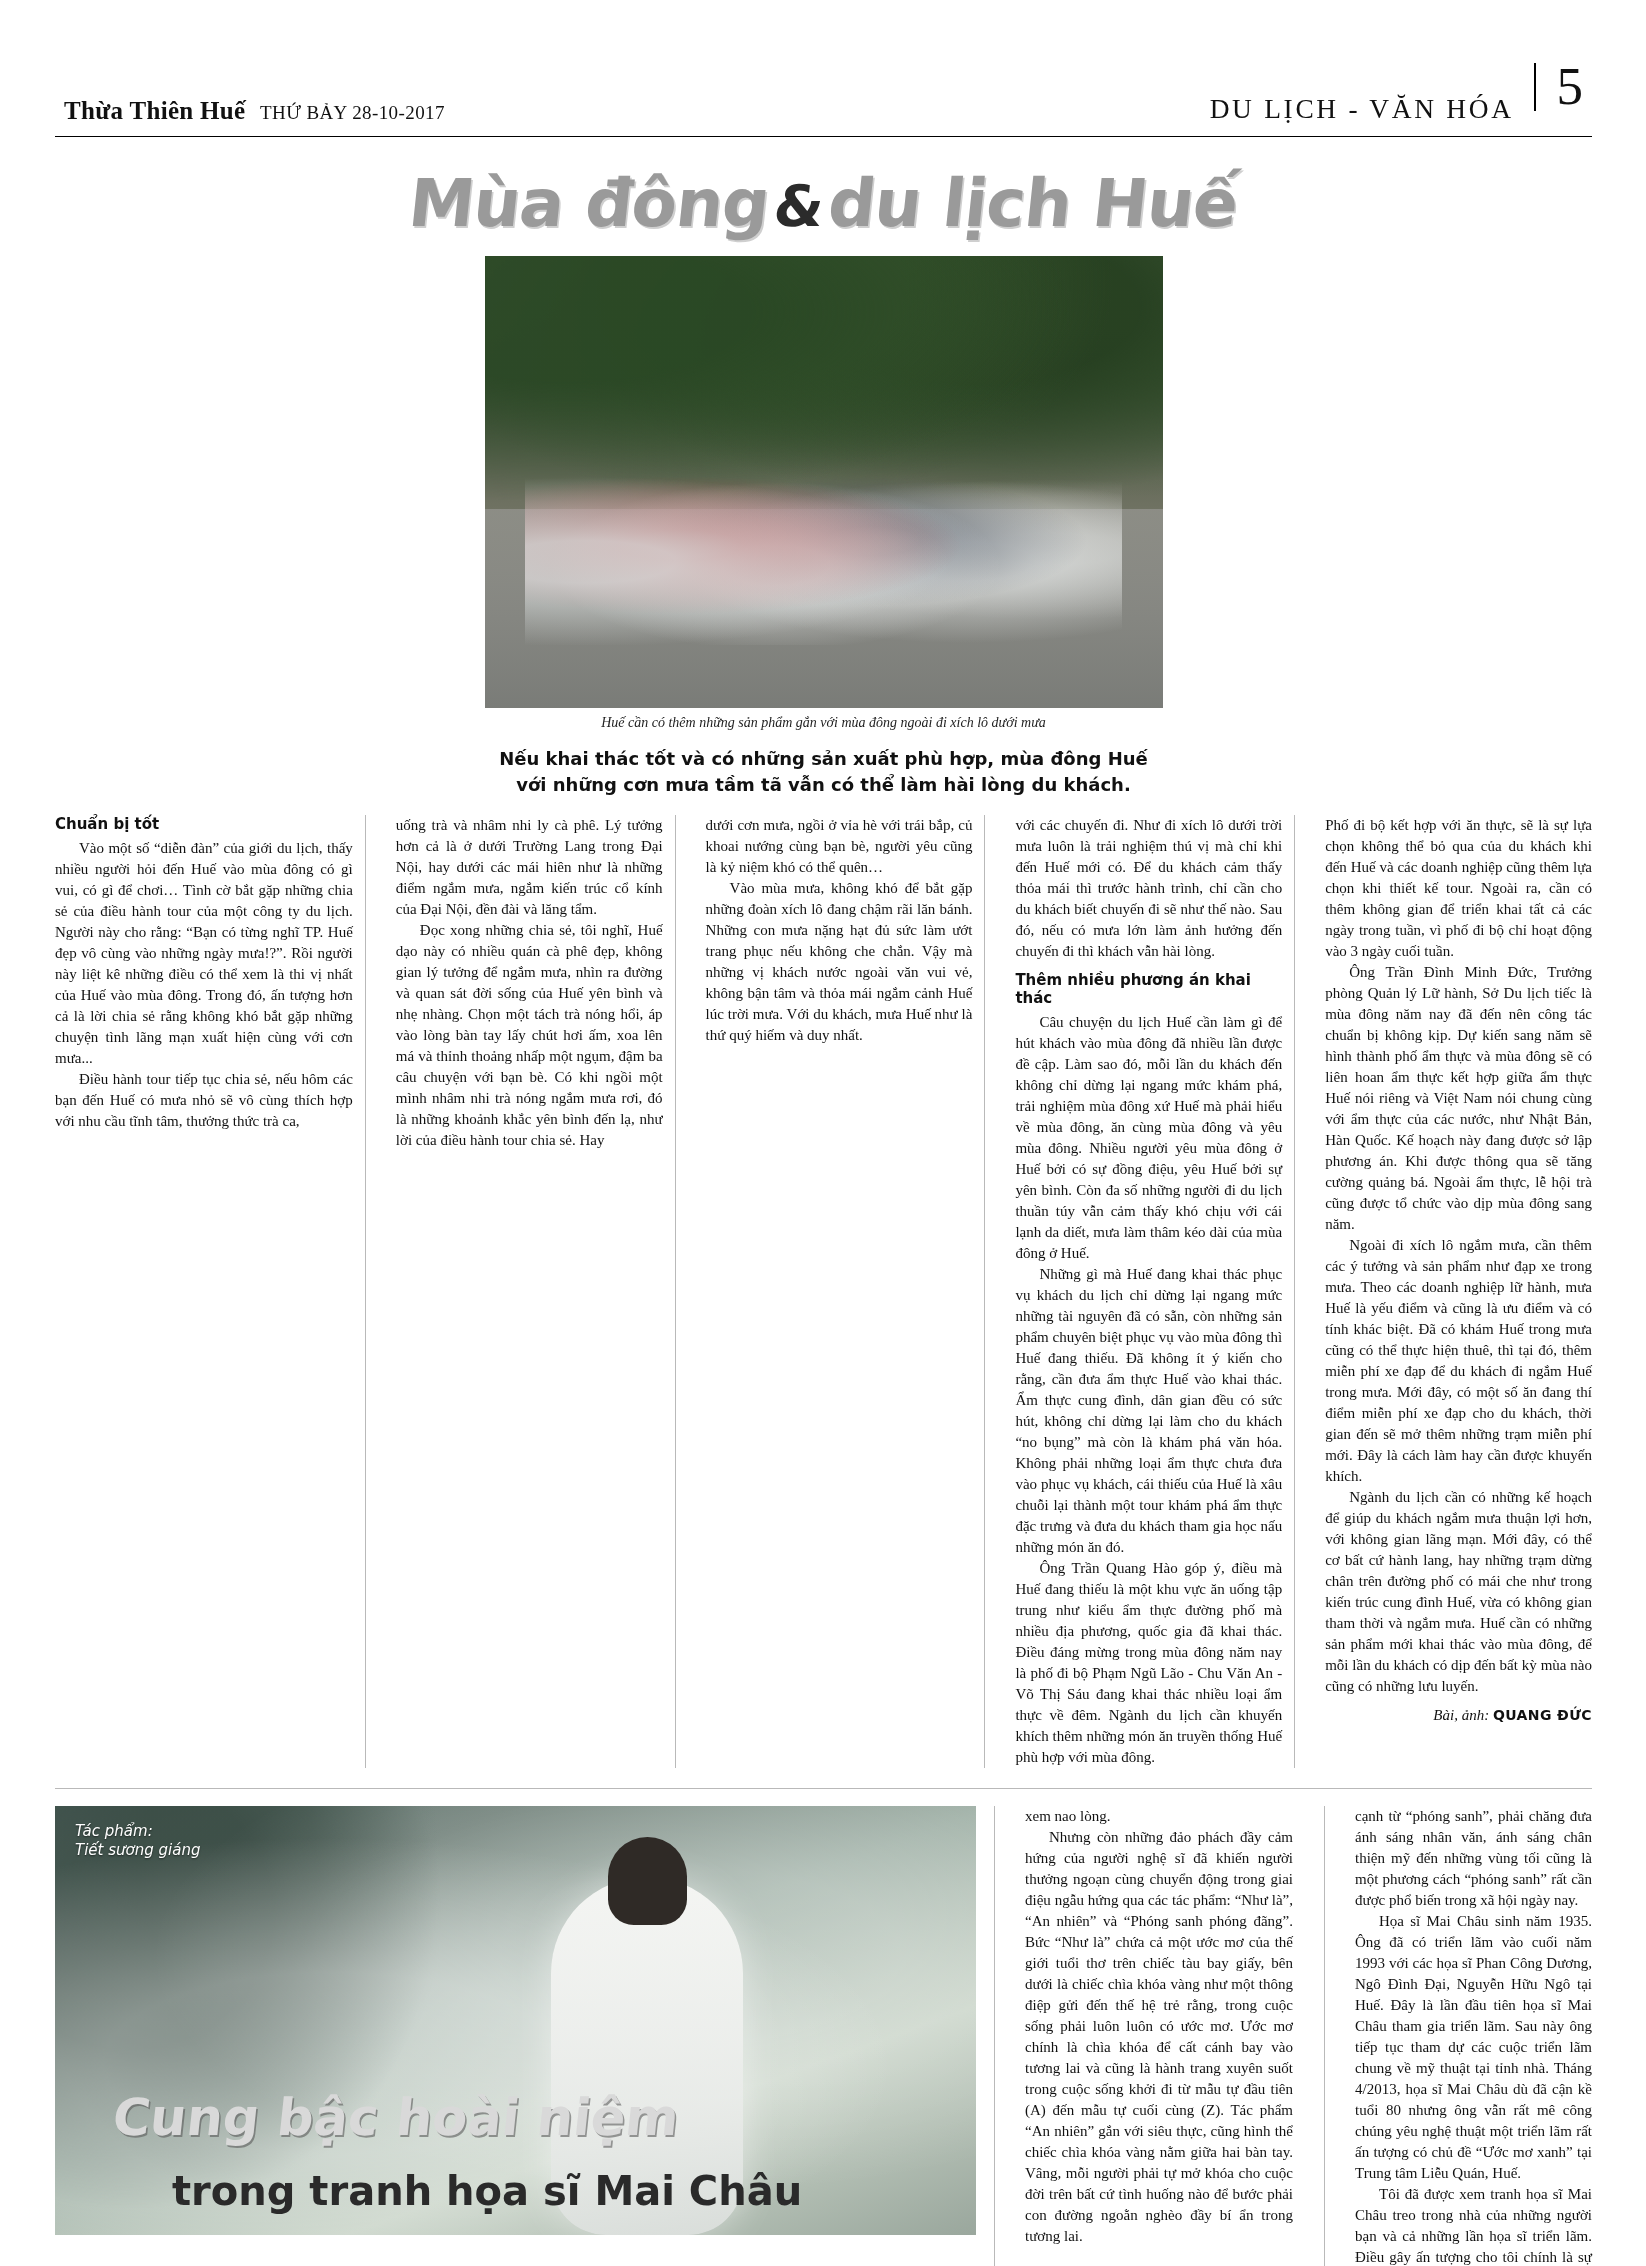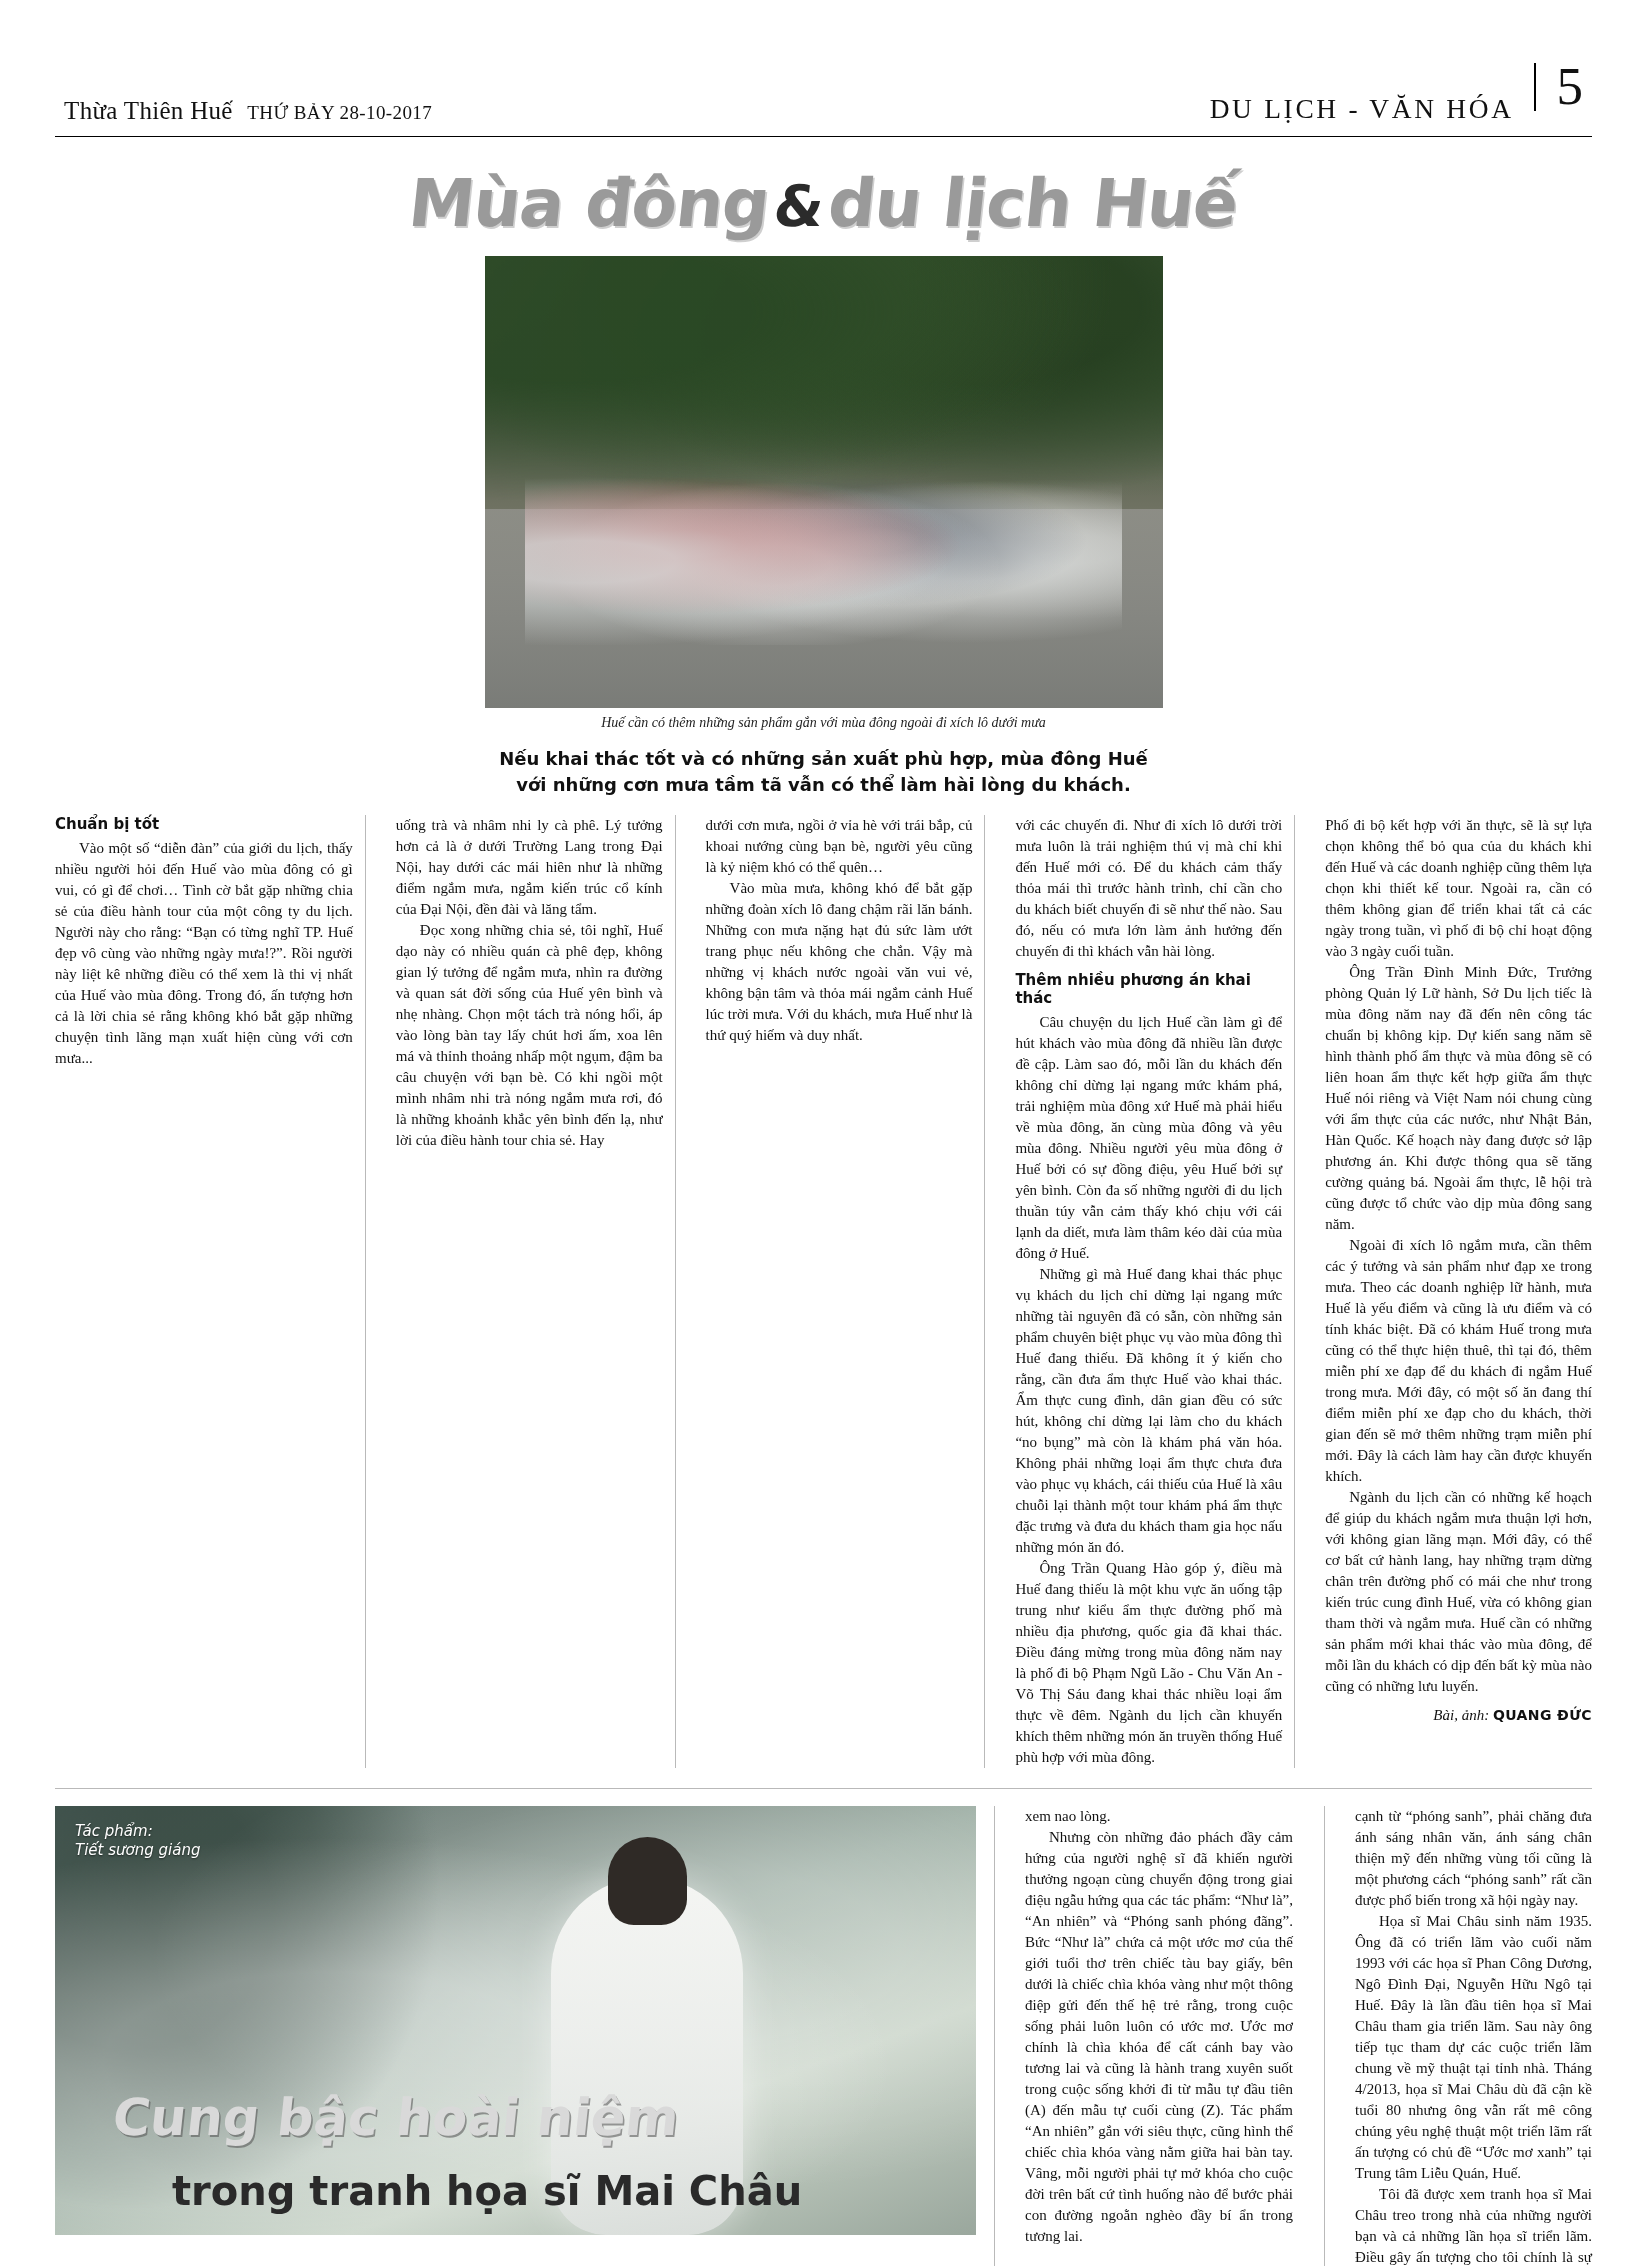--- a/index.html
+++ b/index.html
@@ -22,21 +22,21 @@
   .masthead{
     display:flex;
     align-items:flex-end;
     justify-content:space-between;
     padding:0 9.1px 11px 9.1px;
     border-bottom:1.8px solid #000;
   }
   .mh-left{display:flex;align-items:baseline;gap:14.6px;}
   .mh-paper{
     font-family:"Liberation Serif", serif;
-    font-weight:normal;
+    font-weight:bold;
     font-size:25px;
     letter-spacing:0.3px;
     margin-top:44px;
   }
   .mh-date{
     font-size:19px;
     letter-spacing:0.4px;
   }
   .mh-right{display:flex;align-items:center;gap:20px;}
   .mh-section{
@@ -253,20 +253,21 @@
   </div>
   <div class="photo-caption">Huế cần có thêm những sản phẩm gắn với mùa đông ngoài đi xích lô dưới mưa</div>
 
   <div class="deck">Nếu khai thác tốt và có những sản xuất phù hợp, mùa đông Huế với những cơn mưa tầm tã vẫn có thể làm hài lòng du khách.</div>
 
   <div style="display:grid;grid-template-columns:repeat(5,1fr);column-gap:12px;">
 
     <div>
       <div class="subhead">Chuẩn bị tốt</div>
       <p class="body">Vào một số “diễn đàn” của giới du lịch, thấy nhiều người hỏi đến Huế vào mùa đông có gì vui, có gì để chơi… Tình cờ bắt gặp những chia sẻ của điều hành tour của một công ty du lịch. Người này cho rằng: “Bạn có từng nghĩ TP. Huế đẹp vô cùng vào những ngày mưa!?”. Rồi người này liệt kê những điều có thể xem là thi vị nhất của Huế vào mùa đông. Trong đó, ấn tượng hơn cả là lời chia sẻ rằng không khó bắt gặp những chuyện tình lãng mạn xuất hiện cùng với cơn mưa...</p>
+      <p class="body">Điều hành tour tiếp tục chia sẻ, nếu hôm các bạn đến Huế có mưa nhỏ sẽ vô cùng thích hợp với nhu cầu tĩnh tâm, thưởng thức trà ca,</p>
     </div>
 
     <div class="colsep">
       <p class="body noind">uống trà và nhâm nhi ly cà phê. Lý tưởng hơn cả là ở dưới Trường Lang trong Đại Nội, hay dưới các mái hiên như là những điểm ngắm mưa, ngắm kiến trúc cổ kính của Đại Nội, đền đài và lăng tẩm.</p>
       <p class="body">Đọc xong những chia sẻ, tôi nghĩ, Huế dạo này có nhiều quán cà phê đẹp, không gian lý tưởng để ngắm mưa, nhìn ra đường và quan sát đời sống của Huế yên bình và nhẹ nhàng. Chọn một tách trà nóng hổi, áp vào lòng bàn tay lấy chút hơi ấm, xoa lên má và thỉnh thoảng nhấp một ngụm, đậm ba câu chuyện với bạn bè. Có khi ngồi một mình nhâm nhi trà nóng ngắm mưa rơi, đó là những khoảnh khắc yên bình đến lạ, như lời của điều hành tour chia sẻ. Hay</p>
     </div>
 
     <div class="colsep">
       <p class="body noind">dưới cơn mưa, ngồi ở vỉa hè với trái bắp, củ khoai nướng cùng bạn bè, người yêu cũng là kỷ niệm khó có thể quên…</p>
       <p class="body">Vào mùa mưa, không khó để bắt gặp những đoàn xích lô đang chậm rãi lăn bánh. Những con mưa nặng hạt đủ sức làm ướt trang phục nếu không che chắn. Vậy mà những vị khách nước ngoài văn vui vẻ, không bận tâm và thỏa mái ngắm cảnh Huế lúc trời mưa. Với du khách, mưa Huế như là thứ quý hiếm và duy nhất.</p>

